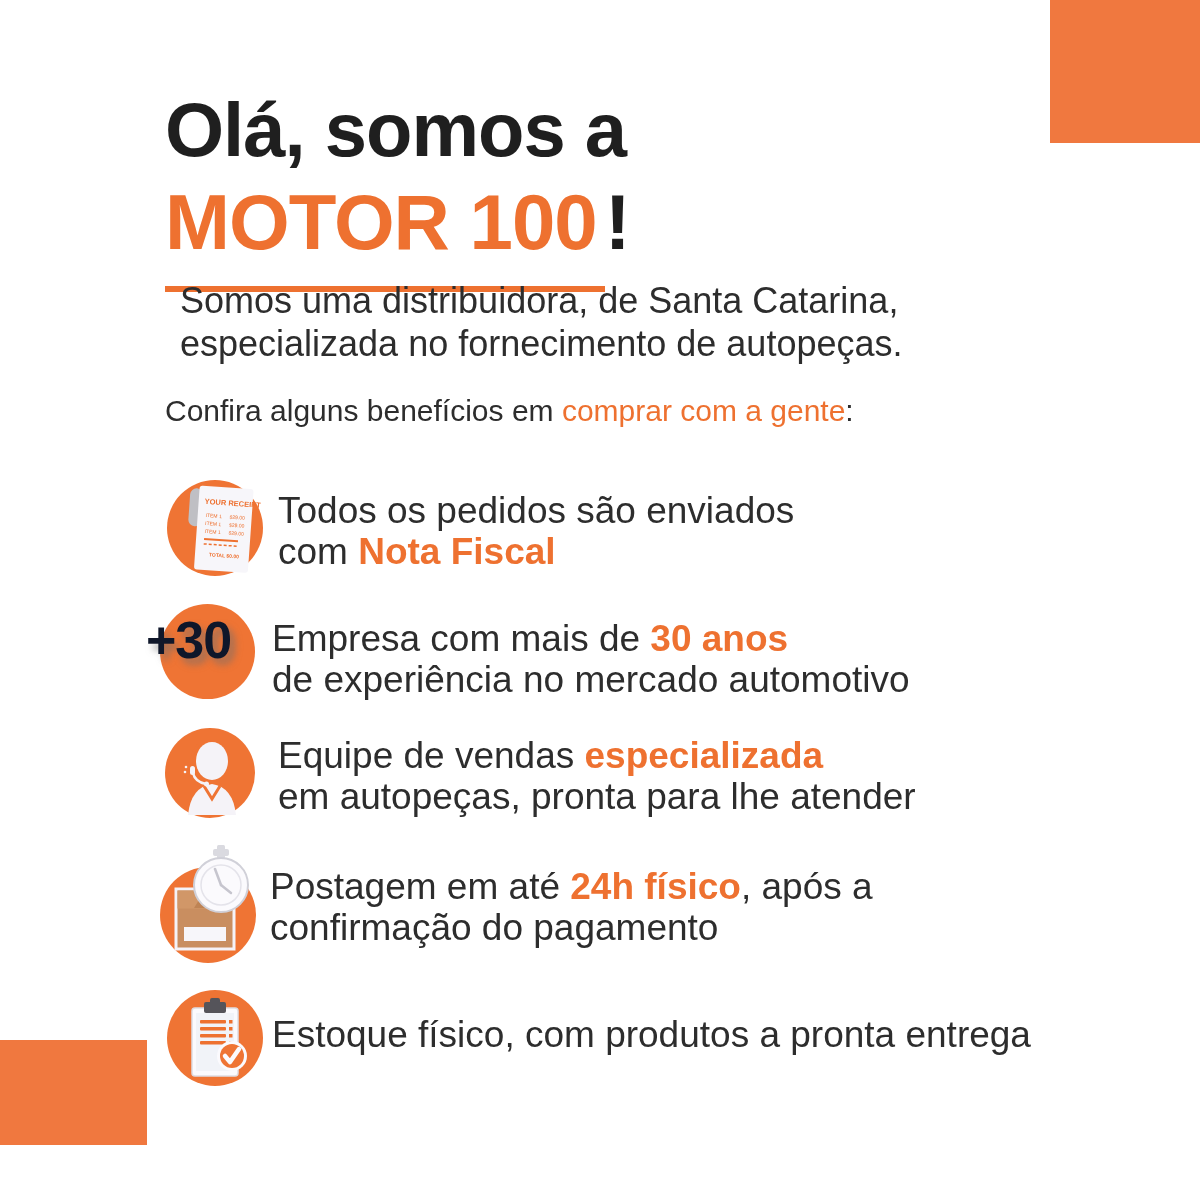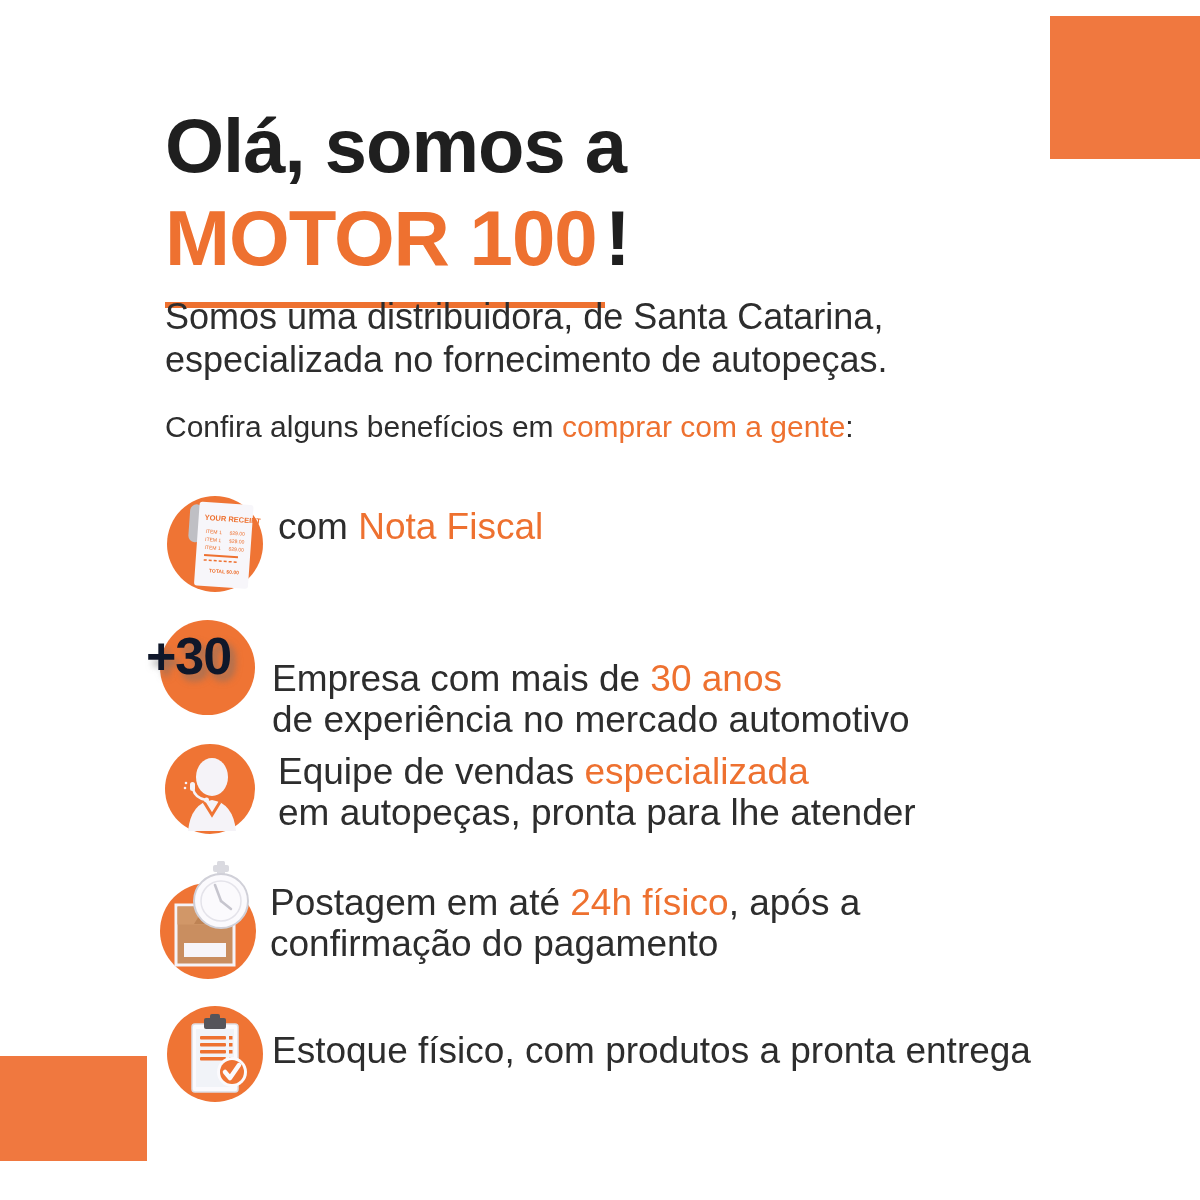--- a/index.html
+++ b/index.html
@@ -8,44 +8,43 @@
     --icon:#EF7434;
     --ink:#1F1F1F;
     --body:#2D2D2D;
     --soft-white:#F5F3F8;
     --soft-gray:#C9C8CF;
   }
   html,body{margin:0;padding:0;background:#ffffff;}
   .canvas{
     position:relative;width:1200px;height:1145px;background:#ffffff;overflow:hidden;
     font-family:"Liberation Sans","DejaVu Sans",sans-serif;
-    margin-top:16px;
   }
   .sq{position:absolute;background:var(--shape);}
   .sq-tr{top:0;right:0;width:150px;height:143px;}
   .sq-bl{bottom:0;left:0;width:147px;height:105px;}
 
   .headline{position:absolute;left:165px;top:86px;color:var(--ink);
     font-weight:bold;font-size:76px;line-height:88px;letter-spacing:-1px;white-space:nowrap;}
   .brand-line{font-size:78px;margin-top:4px;}
   .brand{color:var(--accent);display:inline-block;border-bottom:6px solid var(--accent);padding-bottom:20px;padding-right:8px;}
   .brand-suffix{color:var(--ink);}
 
-  .intro{position:absolute;left:165px;top:279px;font-size:36px;line-height:43px;color:var(--body);white-space:nowrap;}
+  .intro{position:absolute;left:180px;top:279px;font-size:36px;line-height:43px;color:var(--body);white-space:nowrap;}
   .benefits-intro{position:absolute;left:165px;top:394px;font-size:30px;color:var(--body);white-space:nowrap;}
   .hl{color:var(--accent);}
 
   .b-text{position:absolute;font-size:37px;line-height:41px;color:var(--body);white-space:nowrap;}
-  .b-text .em{color:var(--accent);font-weight:normal;}
+  .b-text .em{color:var(--accent);font-weight:bold;}
 
   .icon-abs{position:absolute;}
   .i1{left:165px;top:476px;width:100px;height:106px;}
   .t1{left:278px;top:490px;}
   .i2{left:160px;top:604px;width:95px;height:95px;border-radius:50%;background:var(--icon);}
-  .t2{left:272px;top:642px;}
+  .t2{left:272px;top:618px;}
   .i3{left:164px;top:727px;width:92px;height:92px;}
   .t3{left:278px;top:735px;}
   .i4{left:156px;top:843px;width:112px;height:122px;}
   .t4{left:270px;top:866px;}
   .i5{left:165px;top:986px;width:100px;height:104px;}
   .t5{left:272px;top:1014px;}
 
   .plus30{position:absolute;left:-14px;top:6px;font-size:52px;font-weight:bold;
     color:#0f172a;letter-spacing:-1px;
     text-shadow:5px 6px 7px rgba(110,110,110,0.6);}
@@ -89,20 +88,21 @@
         <text class="fill-accent" x="64" y="50" font-size="5">$29.00</text>
         <text class="fill-accent" x="40" y="58" font-size="5">ITEM 1</text>
         <text class="fill-accent" x="64" y="58" font-size="5">$29.00</text>
         <rect class="fill-accent" x="40" y="63" width="34" height="2"></rect>
         <line x1="40" y1="69" x2="74" y2="69" stroke="#EE7130" stroke-width="1.5" stroke-dasharray="3,2"></line>
         <text class="fill-accent" x="46" y="81" font-size="5" font-weight="bold">TOTAL  $0.00</text>
       </g>
     </svg>
   </div>
   <div class="b-text t1">
+    <div><span>Todos os pedidos são enviados</span><span class="em"></span><span></span></div>
     <div><span>com </span><span class="em">Nota Fiscal</span><span></span></div>
   </div>
 
   <div class="icon-abs i2">
     <span class="plus30">+30</span>
   </div>
   <div class="b-text t2">
     <div><span>Empresa com mais de </span><span class="em">30 anos</span><span></span></div>
     <div><span>de experiência no mercado automotivo</span><span class="em"></span><span></span></div>
   </div>

